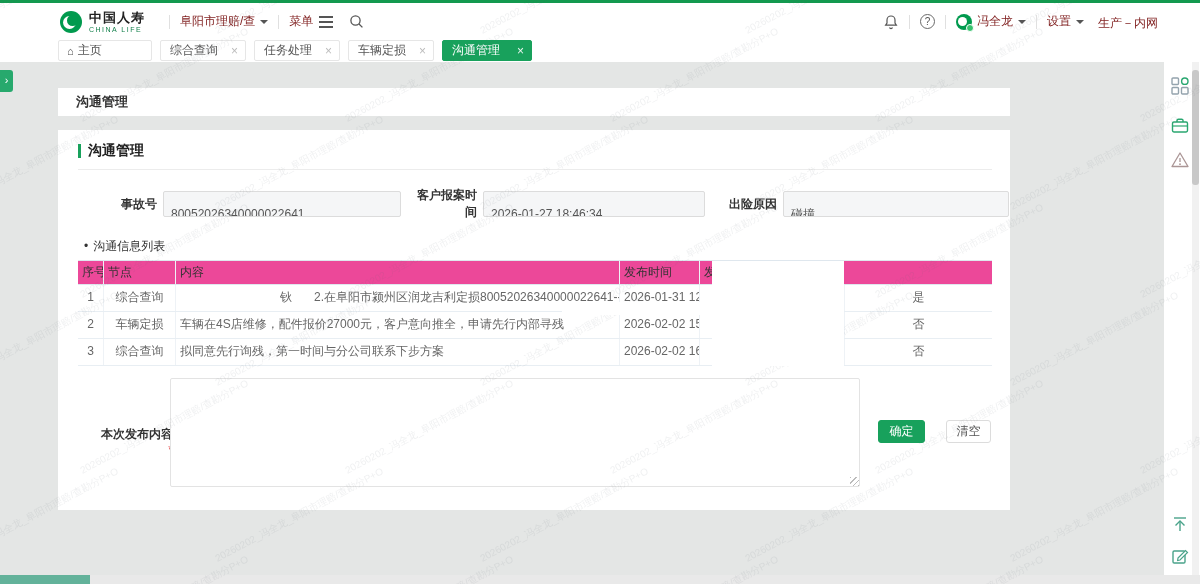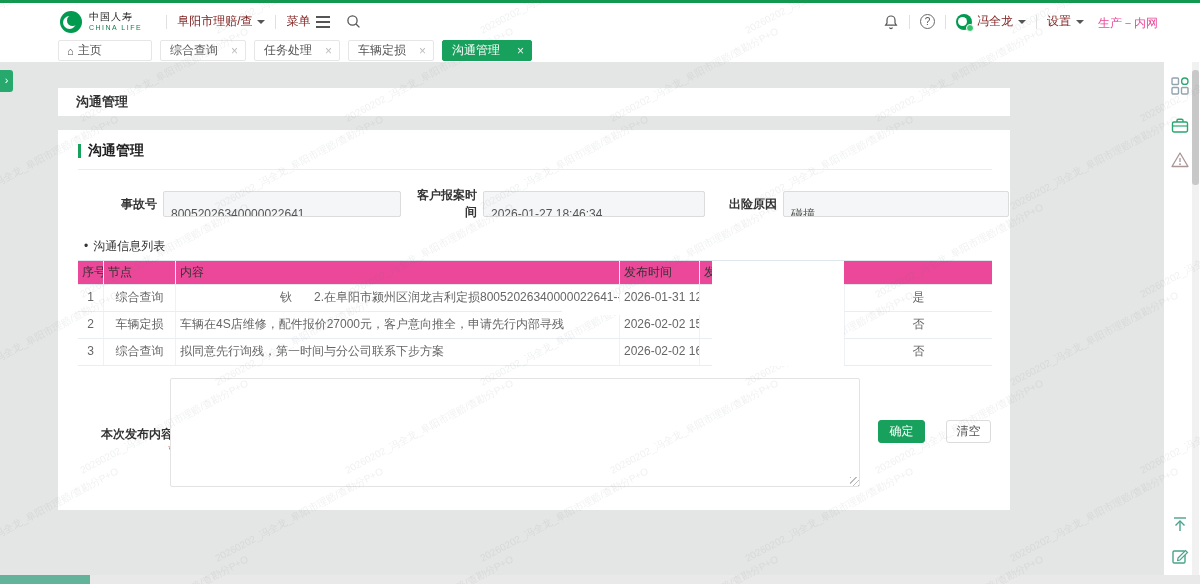--- a/index.html
+++ b/index.html
@@ -12,38 +12,38 @@
   .app-header { position:absolute; left:0; top:3px; width:1200px; height:37px; background:#fff;
                 display:flex; align-items:center; }
   .hdr-left { display:flex; align-items:center; margin-left:60px; }
   .hdr-right { display:flex; align-items:center; margin-left:auto; margin-right:42px; }
   .logo-mark { position:relative; width:22px; height:22px; border-radius:50%; background:#019a4e; margin-right:7px; }
   .logo-mark::before { content:""; position:absolute; left:3px; top:5px; width:13px; height:13px;
                        border-radius:50%; background:#fff; }
   .logo-mark::after { content:""; position:absolute; left:7px; top:4px; width:11px; height:11px;
                       border-radius:50%; background:#019a4e; }
   .brand-txt { display:flex; flex-direction:column; line-height:1; margin-right:14px; }
-  .brand-cn { font-size:10px; font-weight:normal; color:#222; letter-spacing:1px; }
+  .brand-cn { font-size:13px; font-weight:bold; color:#222; letter-spacing:1px; }
   .brand-en { font-size:7px; color:#14804c; letter-spacing:1.5px; margin-top:2px; }
   .vdiv { width:1px; height:14px; background:#e0e0e0; margin:0 10px; }
   .org-btn, .menu-btn, .user-btn, .settings-btn { display:flex; align-items:center; color:#7f1d1d; cursor:pointer; }
   .caret { width:0; height:0; border:4px solid transparent; border-top-color:#555; margin-left:5px; margin-top:4px; }
   .burger { width:14px; height:12px; margin-left:6px;
             background:repeating-linear-gradient(#555 0 2px, transparent 2px 5px); }
   .ic-svg { display:block; }
   .search-ic { margin-left:16px; cursor:pointer; }
   .bell-ic { cursor:pointer; }
   .qmark { width:15px; height:15px; border:1px solid #6a6a6a; border-radius:50%; font-size:10px;
            line-height:13px; text-align:center; color:#555; cursor:pointer; }
   .qmark::before { content:"?"; }
   .avatar { position:relative; width:16px; height:16px; border-radius:50%; background:#019a4e; margin-right:5px; }
   .avatar::before { content:""; position:absolute; left:2px; top:3.5px; width:9px; height:9px; border-radius:50%; background:#fff; }
   .avatar::after { content:""; position:absolute; right:-2px; bottom:-2px; width:6px; height:6px;
                    border-radius:50%; background:#37c26e; border:1px solid #fff; }
-  .env-label { margin-left:14px; color:#ec4899; align-self:flex-start; margin-top:3px; }
+  .env-label { margin-left:14px; color:#7f1d1d; align-self:flex-start; margin-top:3px; }
 
   
   .tab-bar { position:absolute; left:0; top:40px; width:1200px; height:22px; background:#fff;
              display:flex; align-items:flex-start; padding-left:58px; }
   .tab { height:21px; border:1px solid #e6e6e6; background:#fff; color:#555; display:flex;
          align-items:center; margin-right:8px; font-size:12px; cursor:pointer; border-radius:2px; }
   .tab:nth-child(1){ width:94px; } .tab:nth-child(2){ width:86px; } .tab:nth-child(3){ width:86px; }
   .tab:nth-child(4){ width:86px; } .tab:nth-child(5){ width:90px; }
   .tab.active { background:#18a15c; border-color:#18a15c; color:#fff; }
   .tab-label { flex:1; padding-left:9px; white-space:nowrap; overflow:hidden; }

